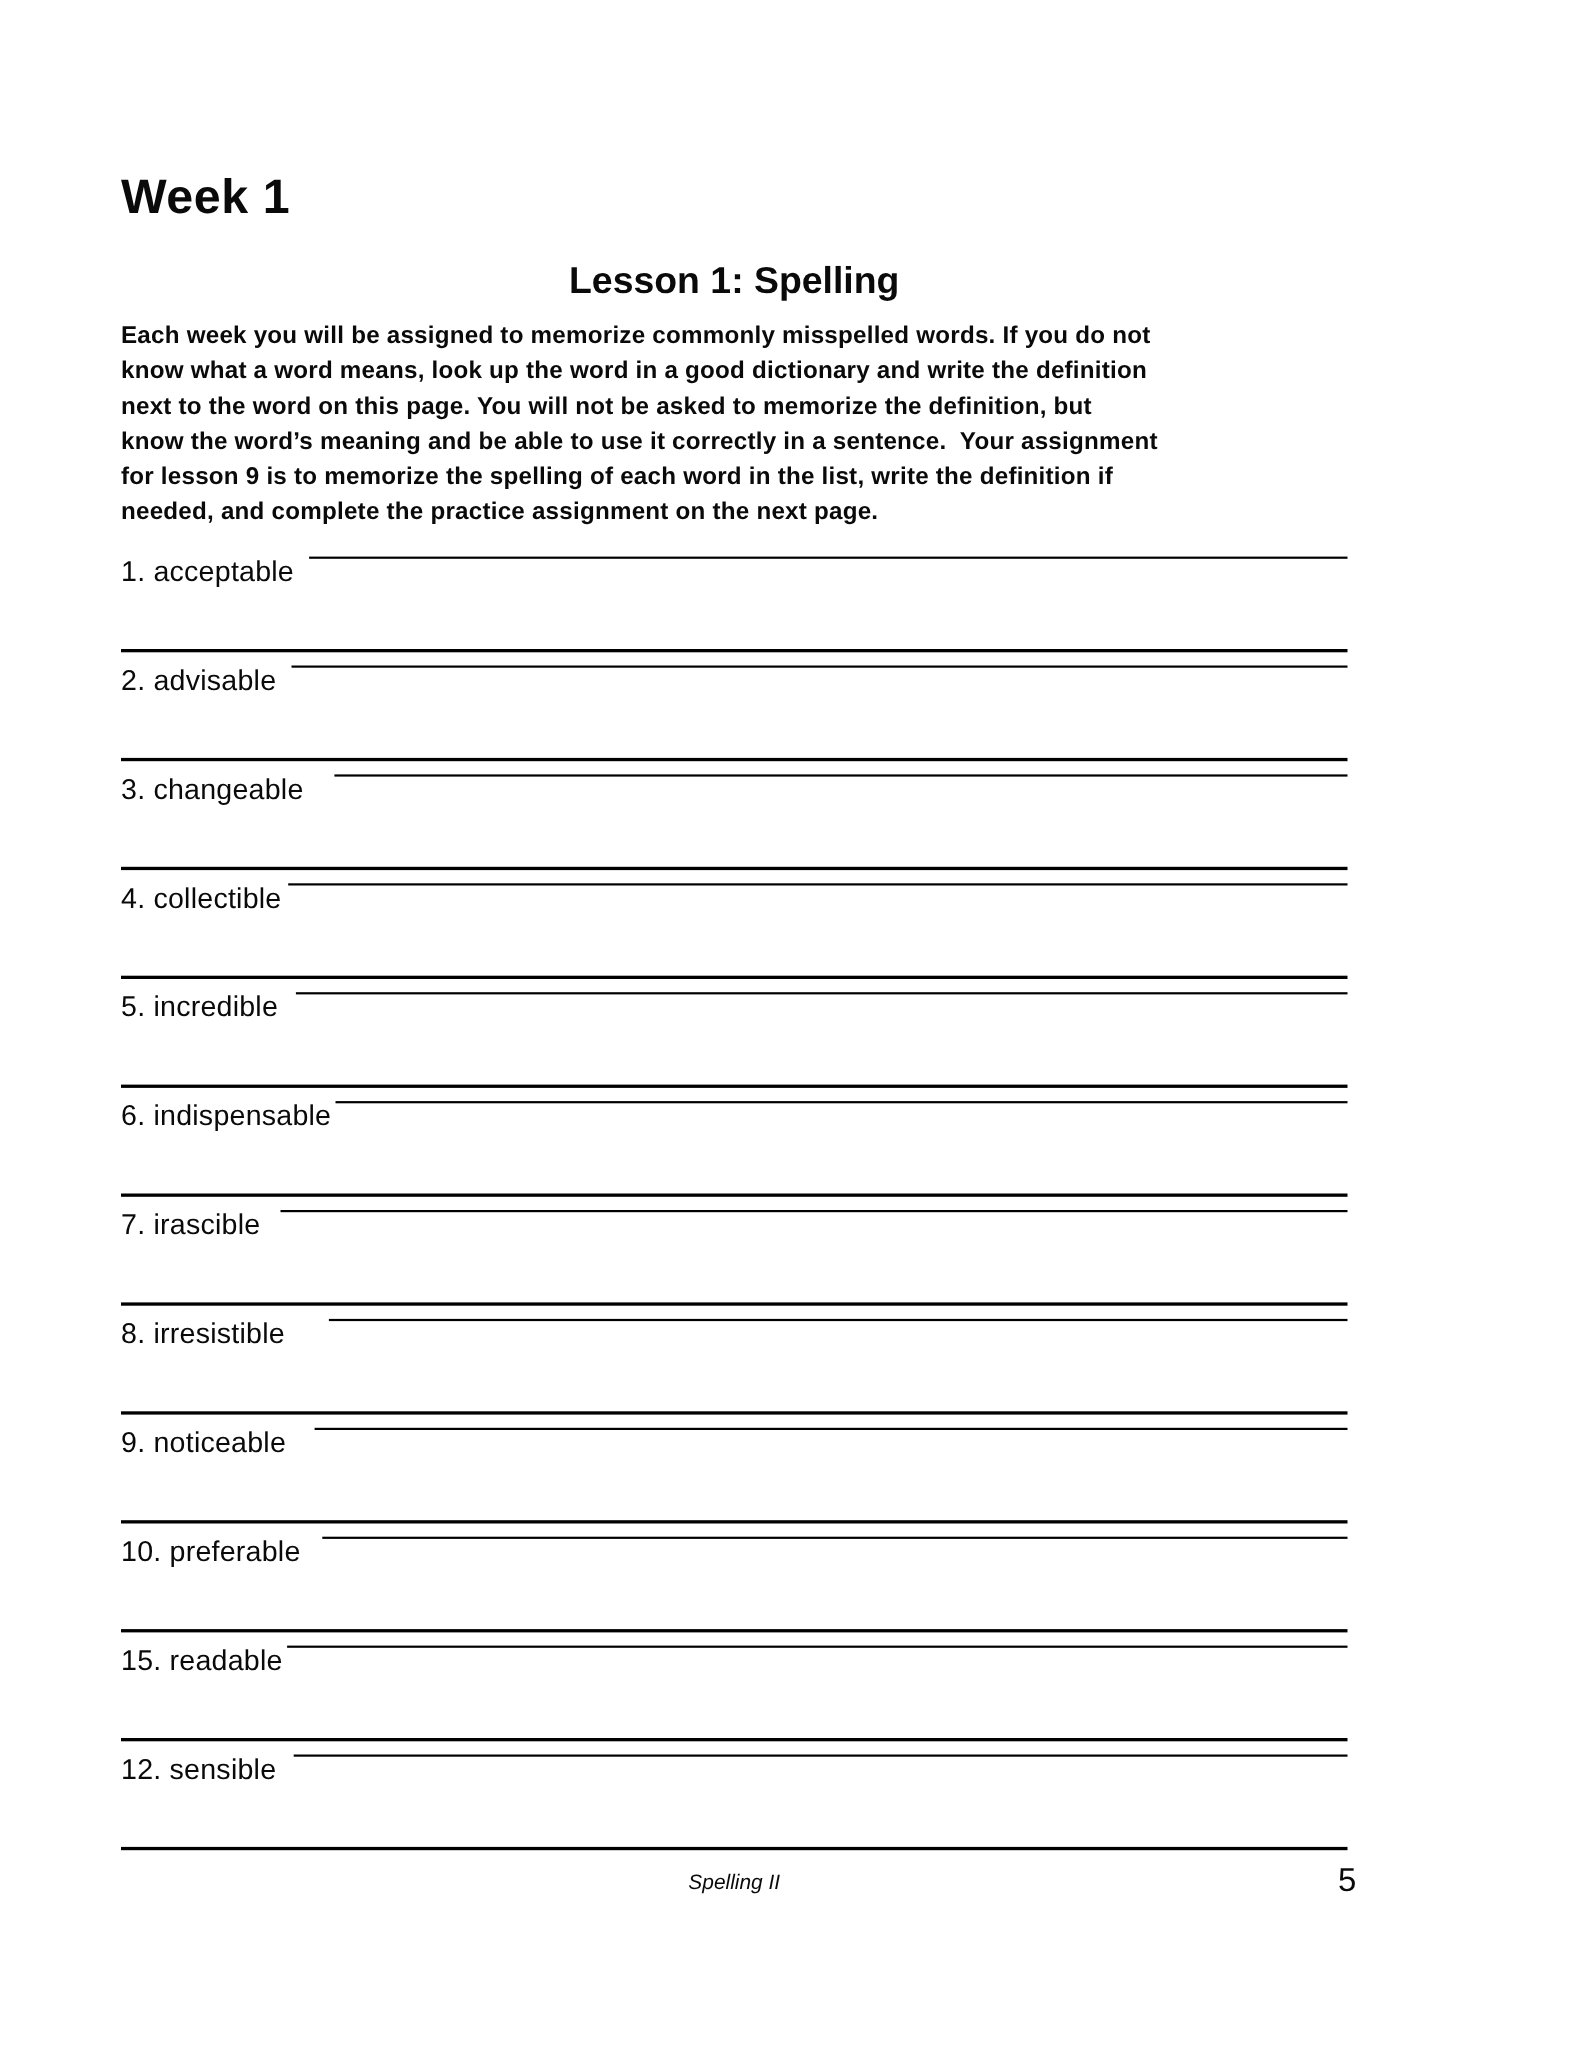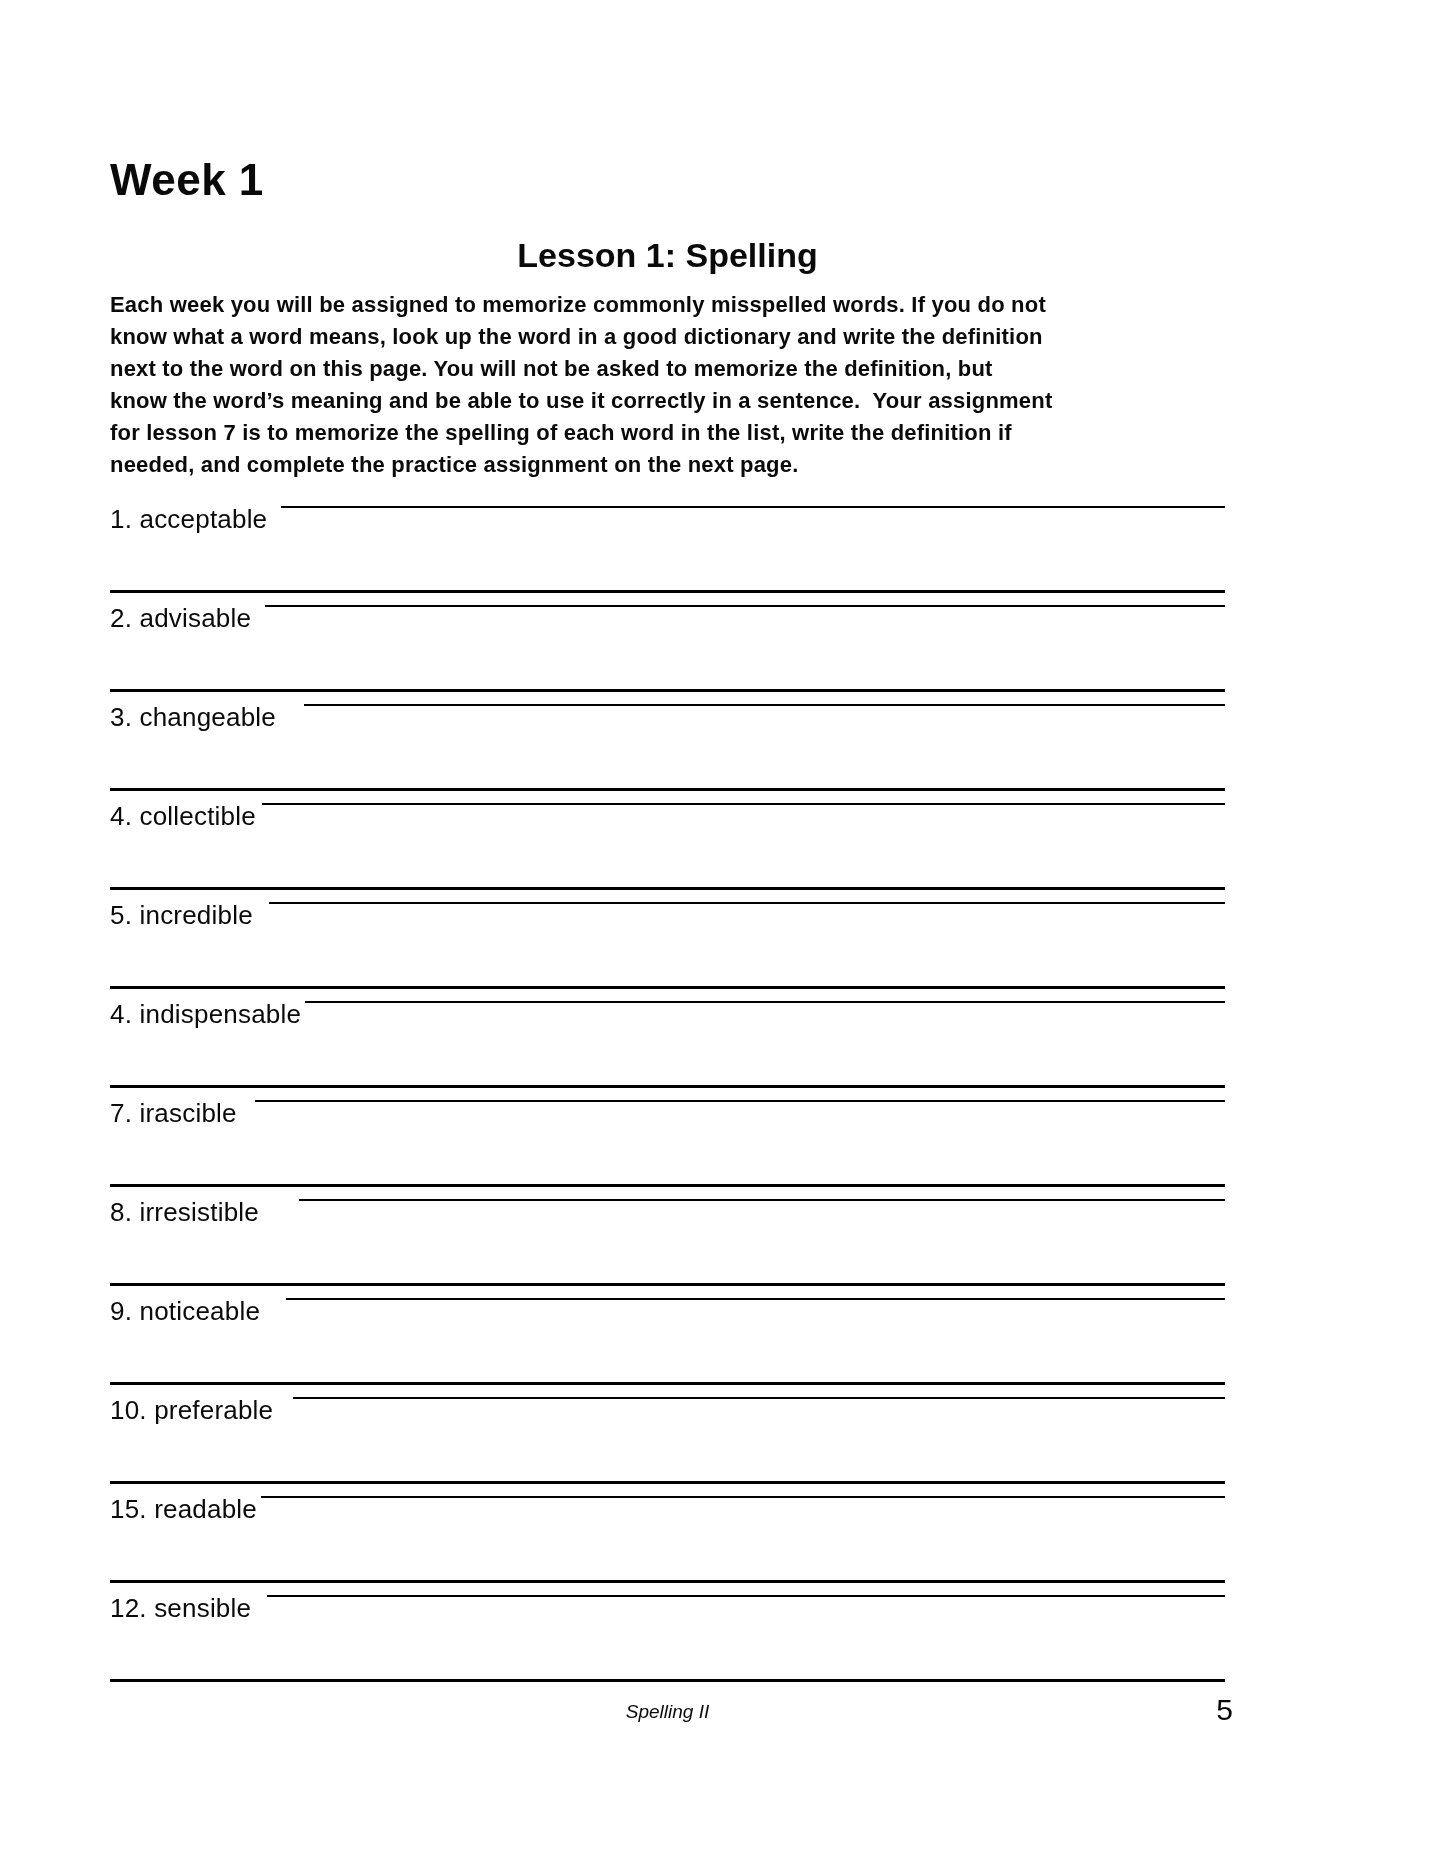--- a/index.html
+++ b/index.html
@@ -91,21 +91,21 @@
 
   <h1 class="page-title">Week 1</h1>
 
   <h2 class="lesson-subtitle">Lesson 1: Spelling</h2>
 
   <div class="intro">
     <div class="intro-line">Each week you will be assigned to memorize commonly misspelled words. If you do not</div>
     <div class="intro-line">know what a word means, look up the word in a good dictionary and write the definition</div>
     <div class="intro-line">next to the word on this page. You will not be asked to memorize the definition, but</div>
     <div class="intro-line">know the word’s meaning and be able to use it correctly in a sentence.  Your assignment</div>
-    <div class="intro-line">for lesson 7 is to memorize the spelling of each word in the list, write the definition if</div>
+    <div class="intro-line">for lesson 9 is to memorize the spelling of each word in the list, write the definition if</div>
     <div class="intro-line">needed, and complete the practice assignment on the next page.</div>
   </div>
 
   <div class="word-list" id="word-list">
       <div class="item">
         <div class="item-row">
           <span class="item-label" style="padding-right: 14px;">1. acceptable</span>
           <span class="fill-line"></span>
         </div>
         <div class="cont-line"></div>
@@ -133,21 +133,21 @@
       </div>
       <div class="item">
         <div class="item-row">
           <span class="item-label" style="padding-right: 16px;">5. incredible</span>
           <span class="fill-line"></span>
         </div>
         <div class="cont-line"></div>
       </div>
       <div class="item">
         <div class="item-row">
-          <span class="item-label" style="padding-right: 4px;">4. indispensable</span>
+          <span class="item-label" style="padding-right: 4px;">6. indispensable</span>
           <span class="fill-line"></span>
         </div>
         <div class="cont-line"></div>
       </div>
       <div class="item">
         <div class="item-row">
           <span class="item-label" style="padding-right: 18px;">7. irascible</span>
           <span class="fill-line"></span>
         </div>
         <div class="cont-line"></div>

